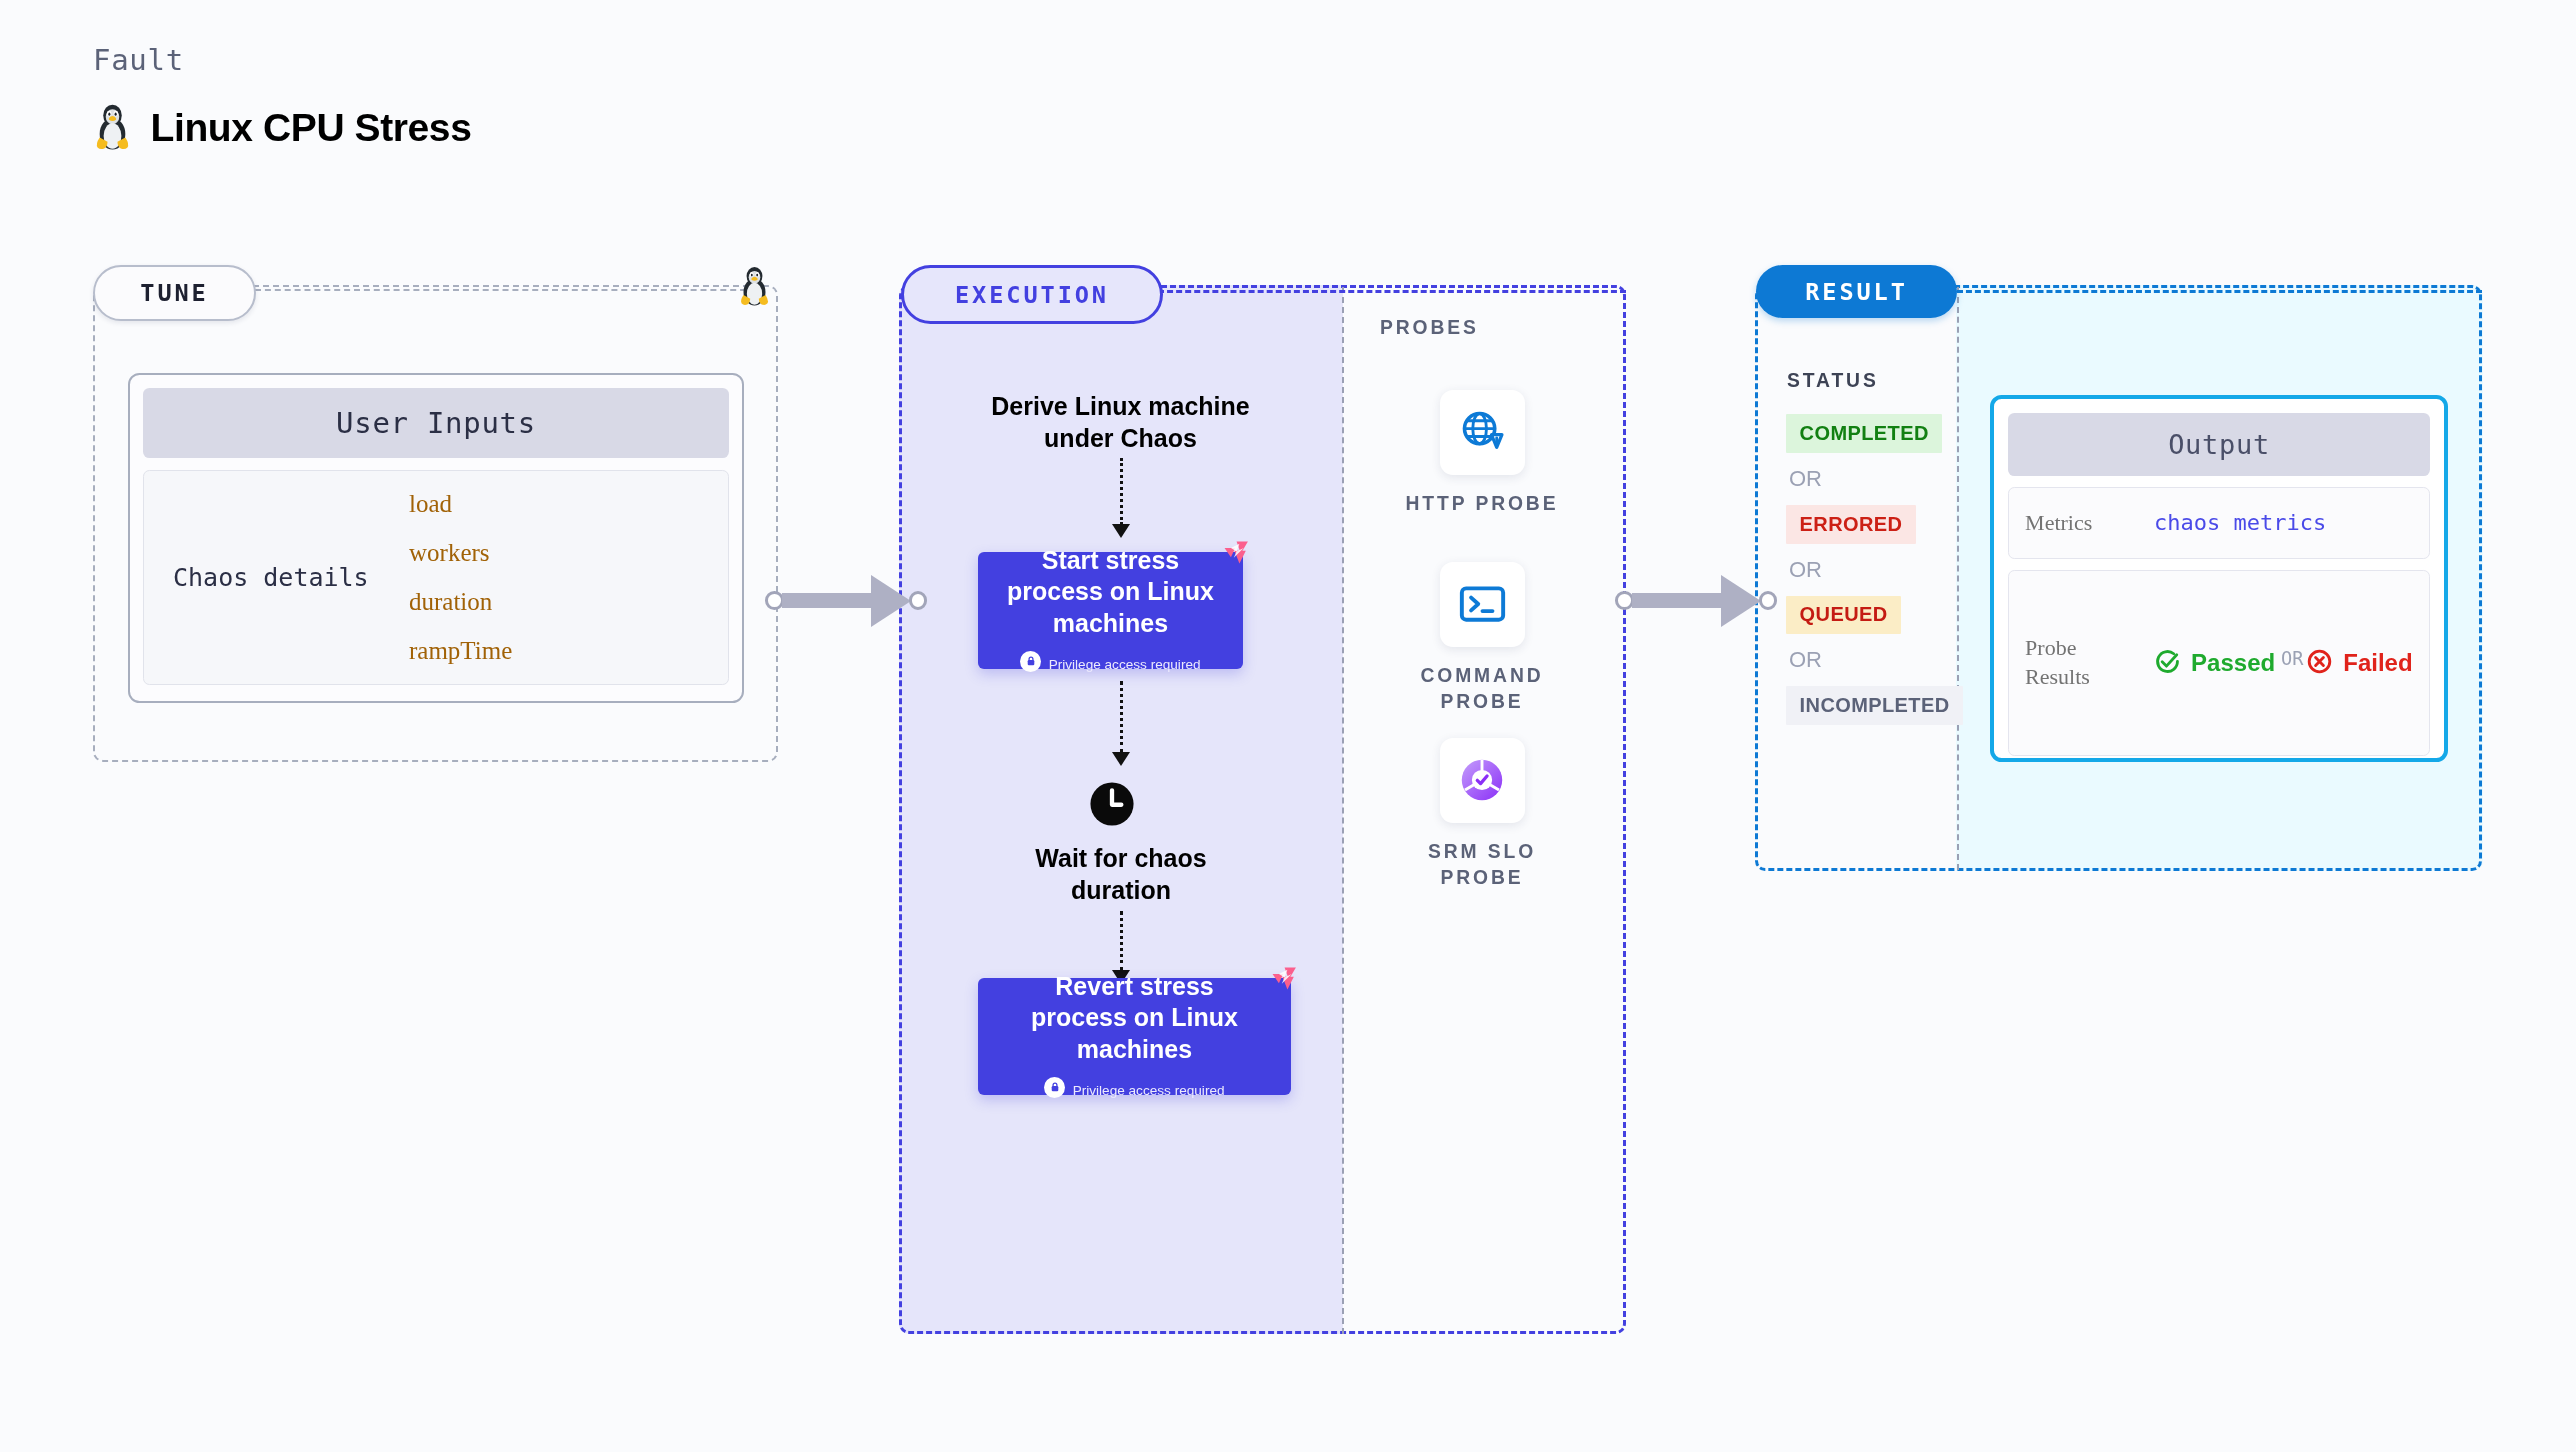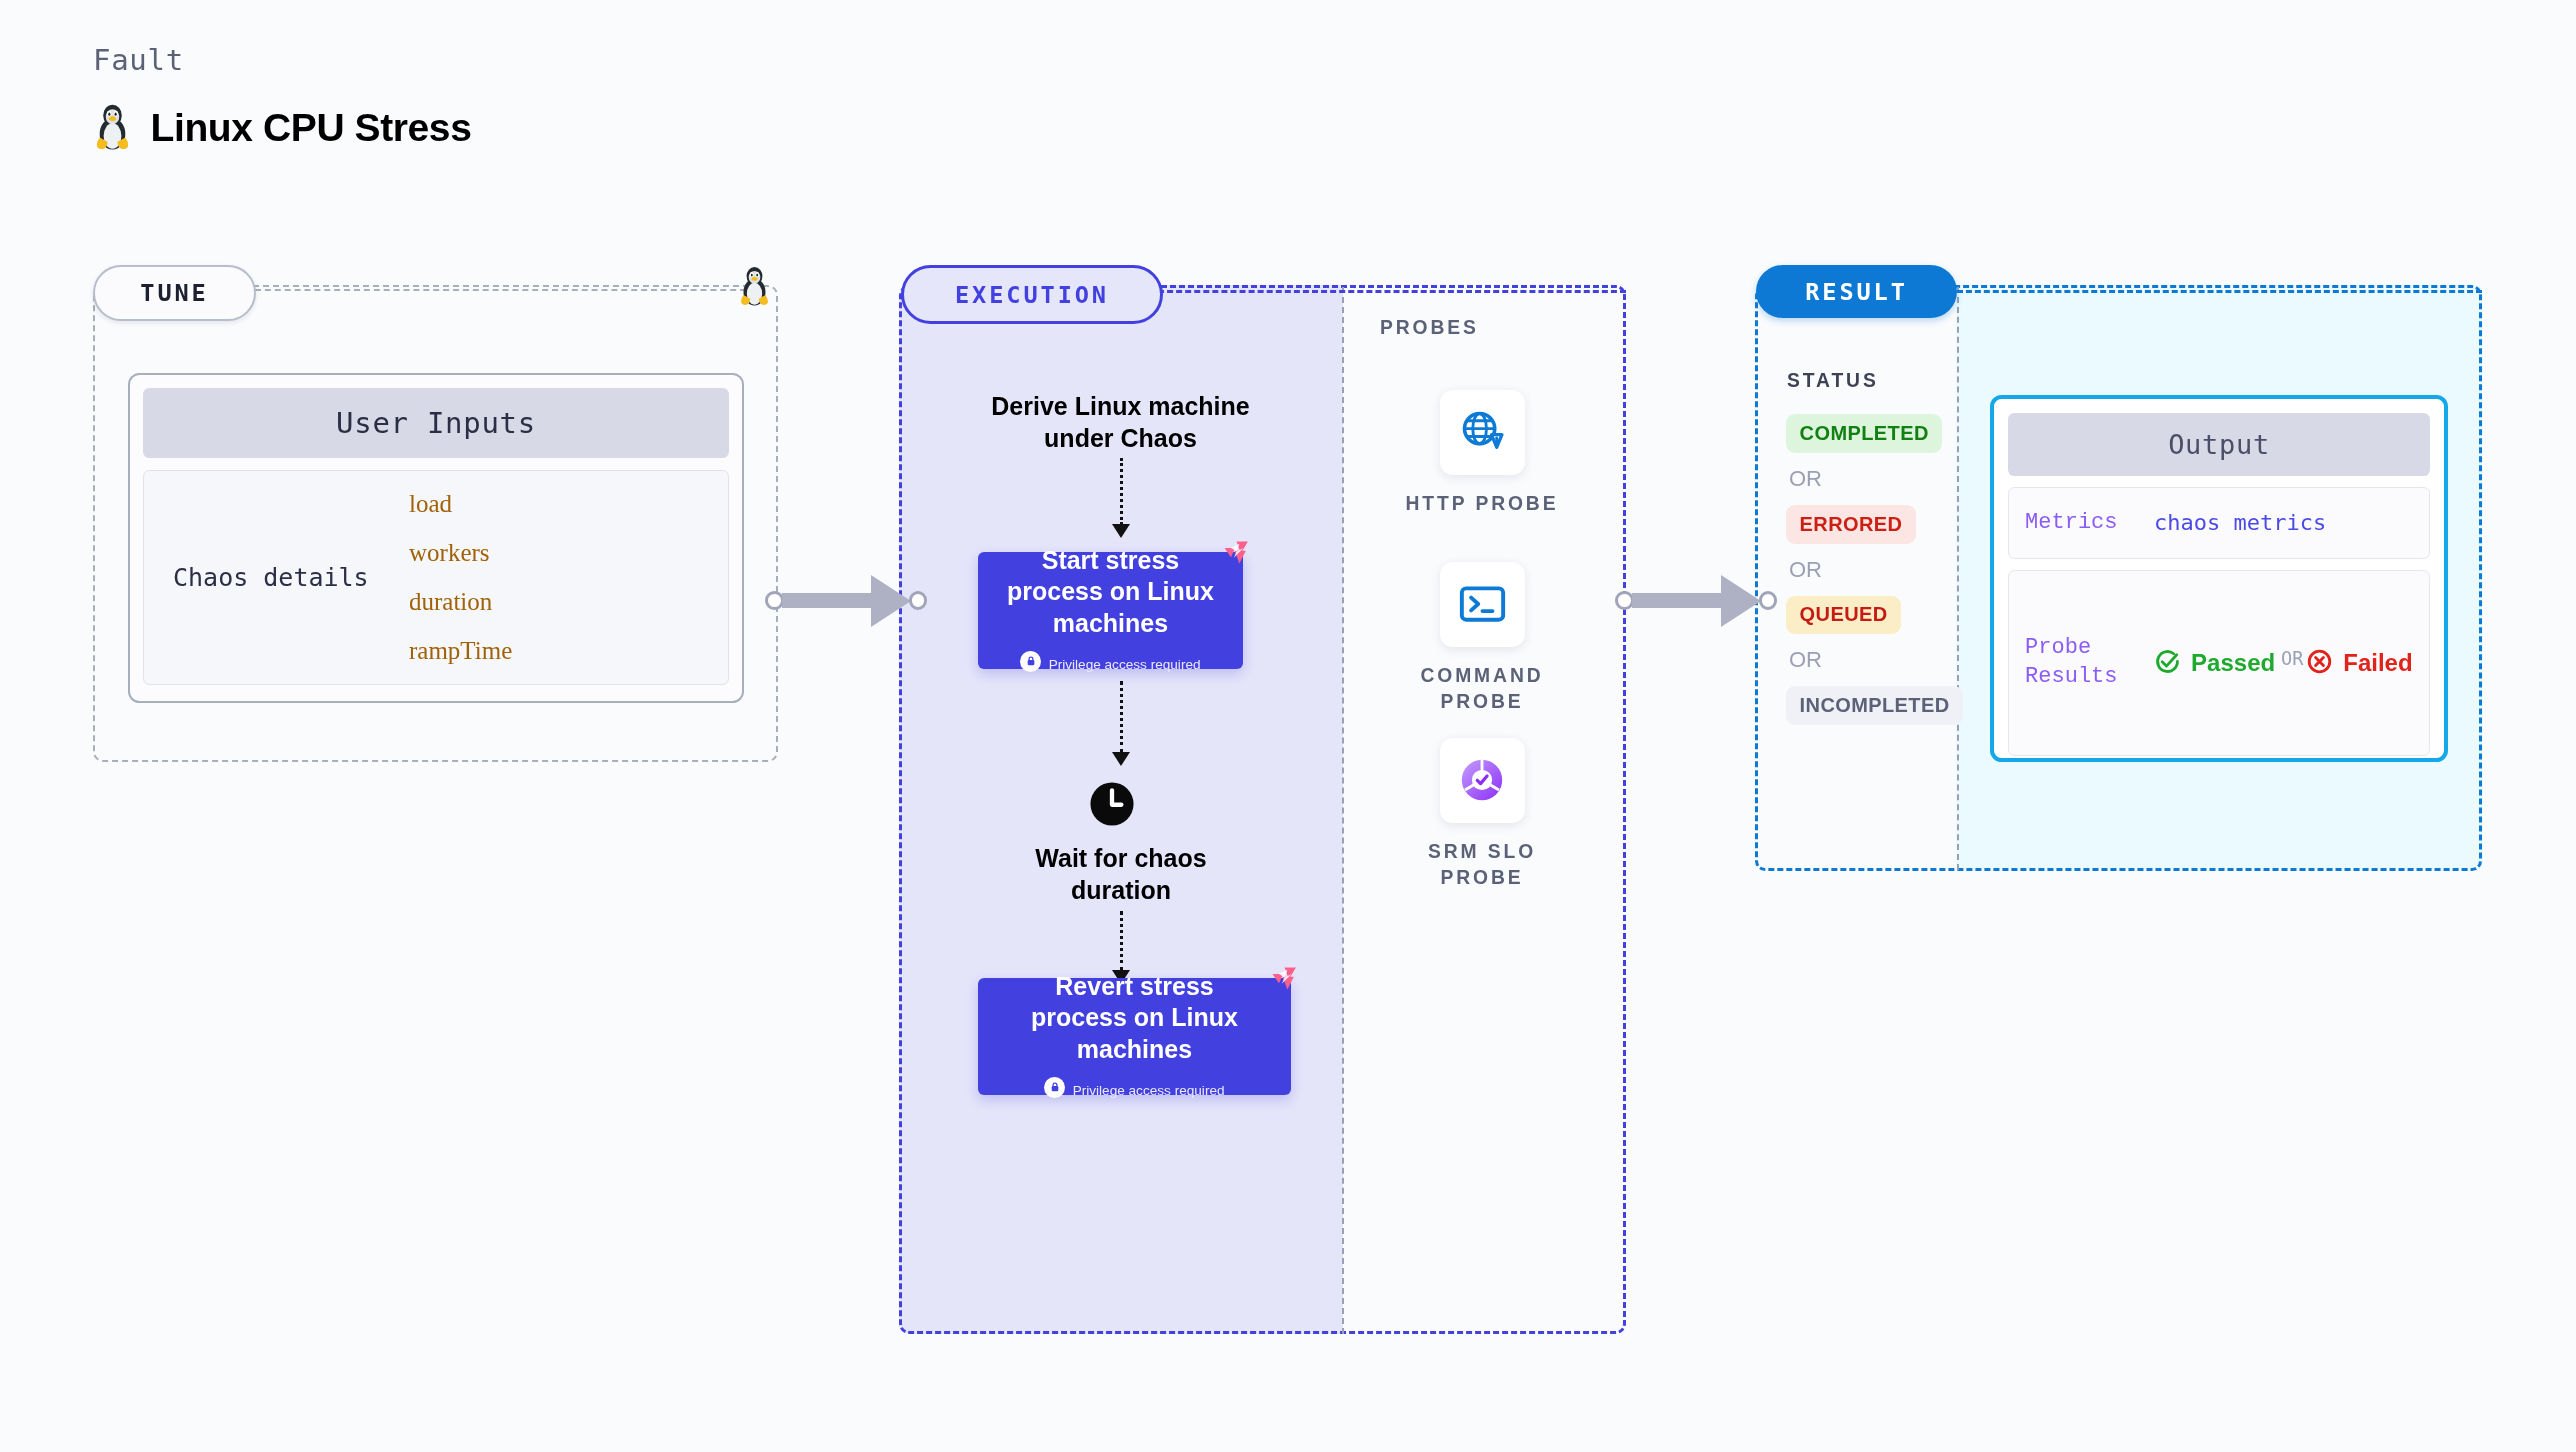--- a/index.html
+++ b/index.html
@@ -178,21 +178,21 @@
   #result-pill-line{
     position:absolute;left:1957px;top:290px;width:525px;height:0;
     border-top:3.6px dashed #0d79d4;z-index:8;
   }
   #status-label{
     position:absolute;left:1787px;top:370px;font-size:19.3px;font-weight:bold;
     color:#3d4355;letter-spacing:2.9px;
   }
   #status-list{position:absolute;left:1786px;top:414px;display:flex;flex-direction:column;}
   .status-badge{
-    align-self:flex-start;border-radius:9px;padding:7.9px 13.6px;
+    align-self:flex-start;border-radius:1px;padding:7.9px 13.6px;
     font-size:20px;font-weight:bold;letter-spacing:0.4px;
   }
   .status-or{
     font-size:22px;color:#9ba1b4;margin:13px 0 13px 2.9px;
   }
 
   #output-card{
     position:absolute;left:1990px;top:395px;width:458px;height:367px;
     background:#fff;border:4.3px solid #14a8e8;border-radius:11.5px;
     box-sizing:border-box;padding:14.3px;
@@ -203,22 +203,22 @@
     font-family:"DejaVu Sans Mono","Liberation Mono",monospace;
     font-size:27px;color:#4a4f68;letter-spacing:0.7px;
   }
   .out-row{
     margin-top:10.7px;background:#fbfbfd;border:1.4px solid #e4e5ee;border-radius:6.4px;
     box-sizing:border-box;display:flex;align-items:center;padding:0 0 0 15.8px;
   }
   #metrics-row{height:72px;}
   #probe-results-row{height:186px;}
   .out-key{
-    font-family:Liberation Mono, monospace;
-    font-size:22px;color:#8b5cf6;width:129px;line-height:1.3;
+    font-family:Liberation Serif, serif;
+    font-size:22px;color:#737373;width:129px;line-height:1.3;
   }
   #metrics-value{
     font-family:"DejaVu Sans Mono","Liberation Mono",monospace;
     font-size:22px;color:#4a4ae8;
   }
   #probe-results-values{display:flex;flex-direction:row;gap:2.9px;}
   .pr-line{display:flex;align-items:center;gap:10px;}
   .pr-text{font-size:24px;font-weight:bold;}
   .pr-or{font-family:"DejaVu Sans Mono","Liberation Mono",monospace;
     font-size:18.6px;color:#9ba1b4;margin-left:2.9px;}

